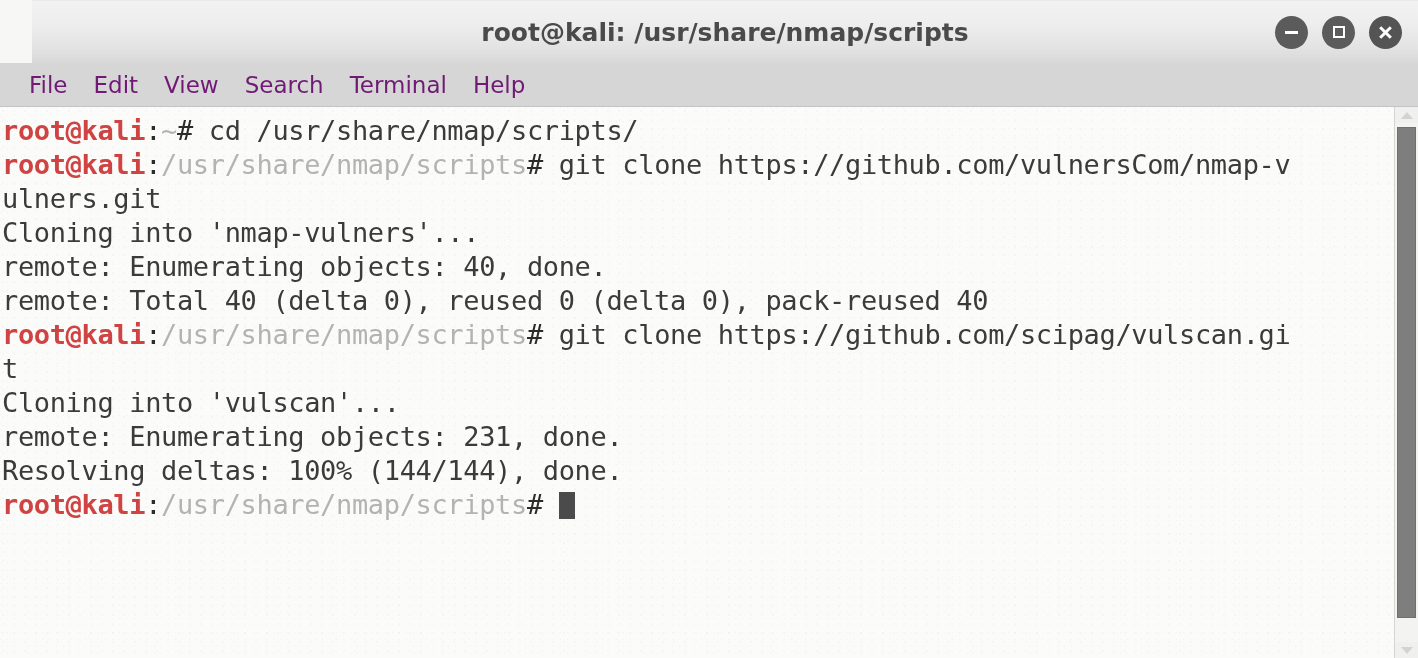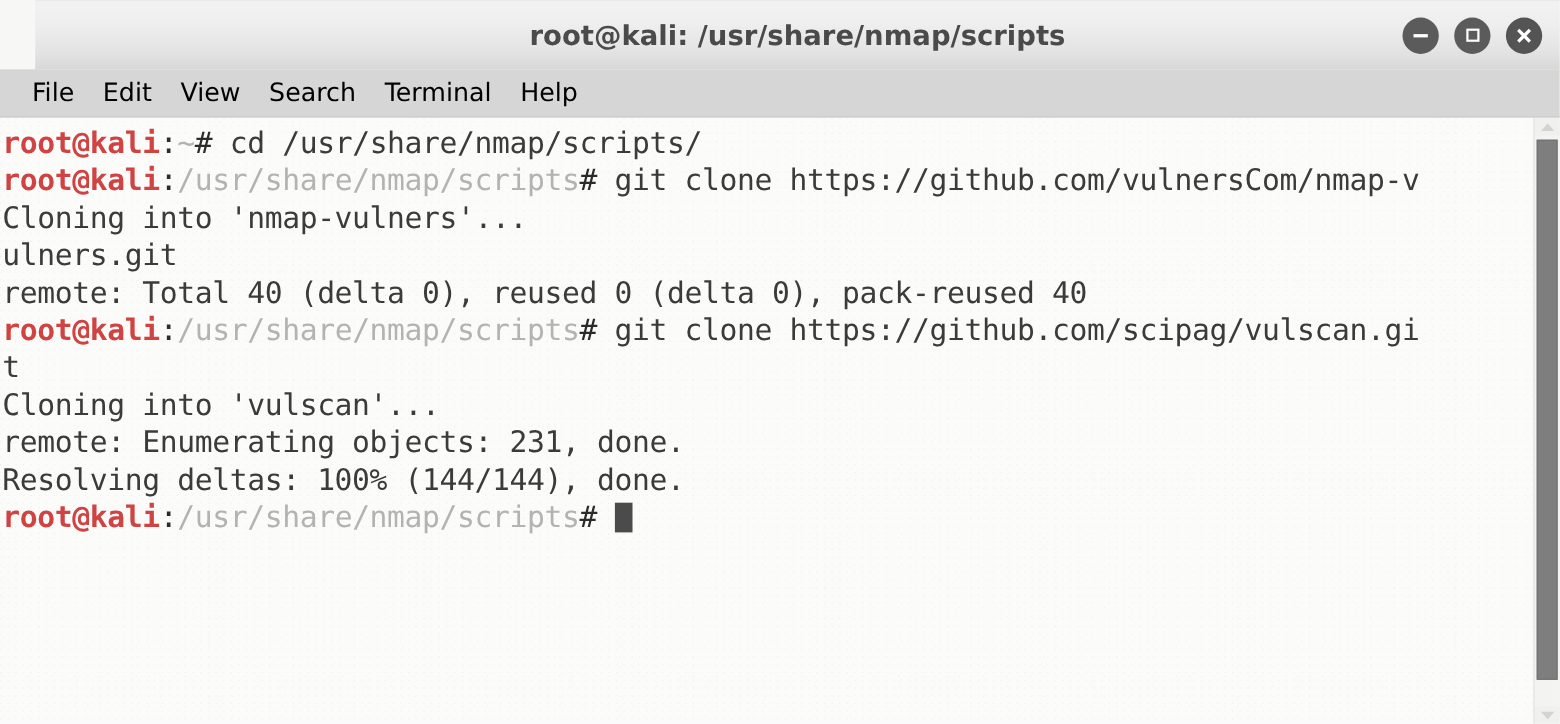--- a/index.html
+++ b/index.html
@@ -108,21 +108,21 @@
     border-bottom: 1px solid #c4c4c4;
     display: flex;
     align-items: center;
     padding-left: 16px;
     box-sizing: border-box;
     user-select: none;
   }
   .menu-item {
     font-family: "DejaVu Sans", sans-serif;
     font-size: 23px;
-    color: #000000;
+    color: #701a75;
     padding: 2px 13px;
     cursor: default;
     white-space: nowrap;
   }
 
   
   .term-area {
     position: relative;
     flex: 1 1 auto;
     display: flex;
@@ -243,22 +243,23 @@
     <div class="menu-item">View</div>
     <div class="menu-item">Search</div>
     <div class="menu-item">Terminal</div>
     <div class="menu-item">Help</div>
   </div>
 
   <div class="term-area">
     <div class="term-screen" id="term-screen">
         <div class="term-line"><span class="seg-user">root@kali</span><span class="seg-colon">:</span><span class="seg-path">~</span><span class="seg-hash"># </span><span class="seg-cmd">cd /usr/share/nmap/scripts/</span></div>
         <div class="term-line"><span class="seg-user">root@kali</span><span class="seg-colon">:</span><span class="seg-path">/usr/share/nmap/scripts</span><span class="seg-hash"># </span><span class="seg-cmd">git clone https://github.com/vulnersCom/nmap-v</span></div>
+        <div class="term-line"><span>ulners.git</span></div>
         <div class="term-line"><span>Cloning into 'nmap-vulners'...</span></div>
-        <div class="term-line"><span>ulners.git</span></div>
+        <div class="term-line"><span>remote: Enumerating objects: 40, done.</span></div>
         <div class="term-line"><span>remote: Total 40 (delta 0), reused 0 (delta 0), pack-reused 40</span></div>
         <div class="term-line"><span class="seg-user">root@kali</span><span class="seg-colon">:</span><span class="seg-path">/usr/share/nmap/scripts</span><span class="seg-hash"># </span><span class="seg-cmd">git clone https://github.com/scipag/vulscan.gi</span></div>
         <div class="term-line"><span>t</span></div>
         <div class="term-line"><span>Cloning into 'vulscan'...</span></div>
         <div class="term-line"><span>remote: Enumerating objects: 231, done.</span></div>
         <div class="term-line"><span>Resolving deltas: 100% (144/144), done.</span></div>
         <div class="term-line"><span class="seg-user">root@kali</span><span class="seg-colon">:</span><span class="seg-path">/usr/share/nmap/scripts</span><span class="seg-hash"># </span><span class="cursor-block"></span></div>
       </div>
 
     <div class="scrollbar">

